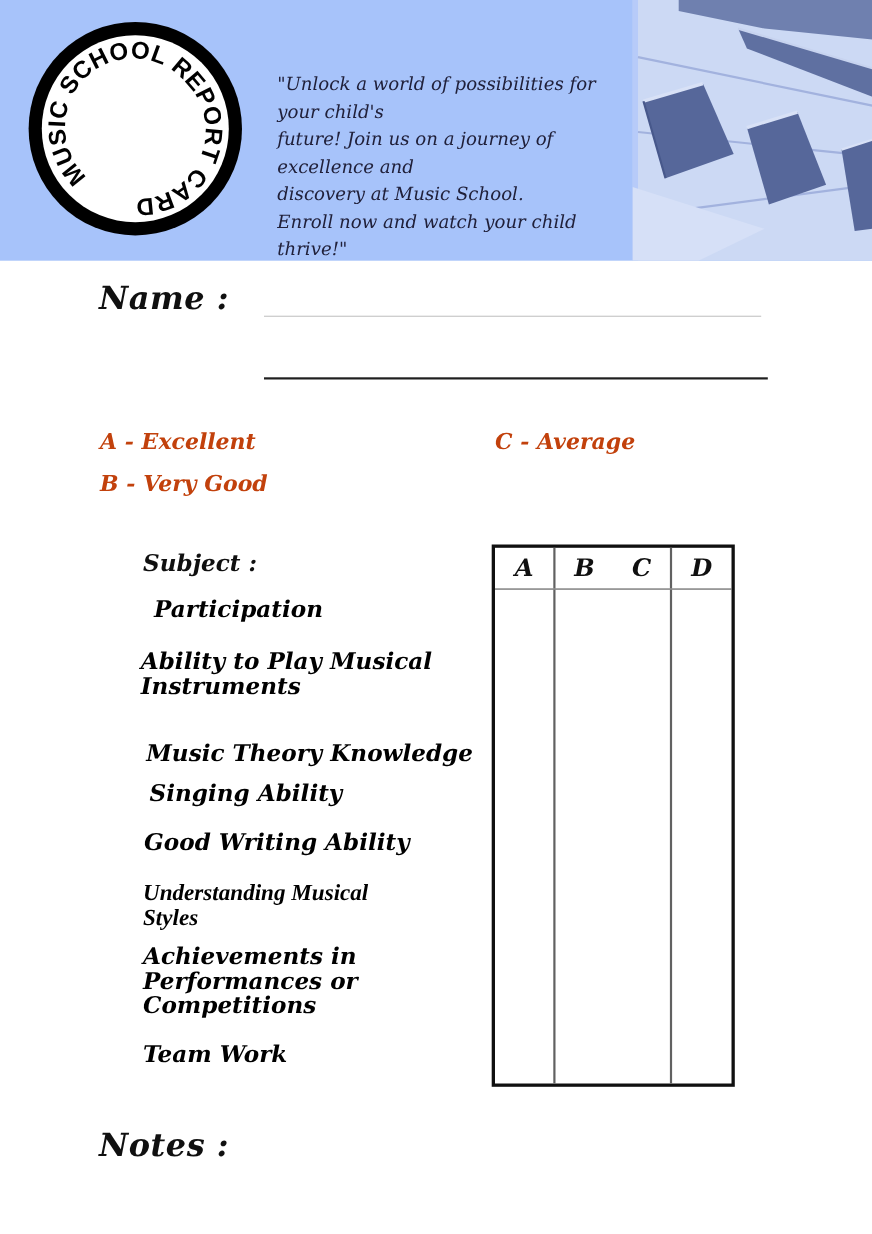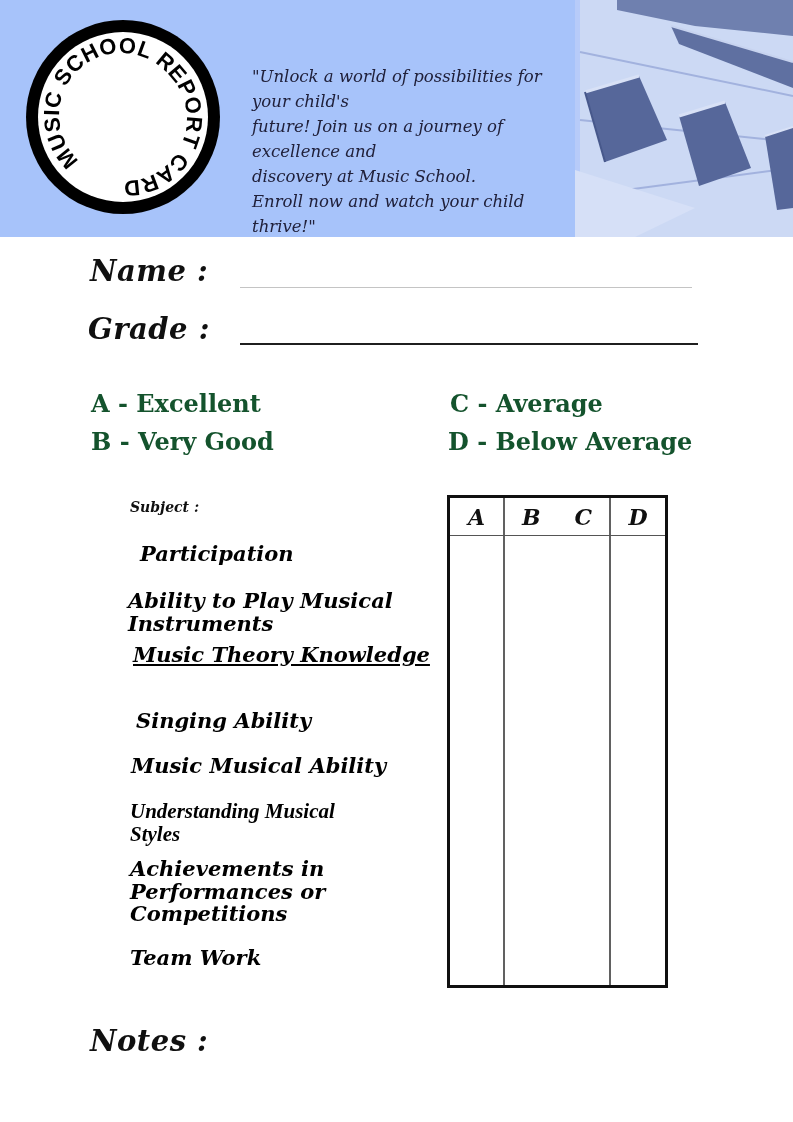--- a/index.html
+++ b/index.html
@@ -39,41 +39,41 @@
   }
   .lbl-name{left:90px;top:254px;}
   .lbl-grade{left:88px;top:312px;}
   .lbl-notes{left:90px;top:1024px;}
   .rule{position:absolute;}
   .rule-name{left:240px;top:287px;width:452px;height:1px;background:#c4c4c4;}
   .rule-grade{left:240px;top:343px;width:458px;height:2px;background:#1f1f1f;}
   
   .legend-item{
     position:absolute;
-    font-weight:bold;
-    font-size:24px;white-space:nowrap;color:#14532d;
+    font-weight:bold;font-style:italic;
+    font-size:20px;white-space:nowrap;color:#c2410c;
   }
   .lg-0{left:91px;top:389px;}
   .lg-1{left:91px;top:427px;text-align:right;}
   .lg-2{left:450px;top:389px;}
   .lg-3{left:448px;top:427px;}
   
   .subjects-header{
     position:absolute;left:130px;top:499px;
-    font-weight:bold;font-style:italic;font-size:14px;color:#101010;
+    font-weight:bold;font-style:italic;font-size:21px;color:#101010;
   }
   .subject{
     position:absolute;
     font-weight:bold;font-style:italic;
     font-size:21px;line-height:22.5px;
     color:#000000;white-space:pre-line;
   }
   .sub-0{left:140px;top:543px;}
   .sub-1{left:128px;top:590px;}
-  .sub-2{left:133px;top:644px;text-decoration:underline;}
+  .sub-2{left:133px;top:674px;}
   .sub-3{left:136px;top:710px;}
   .sub-4{left:131px;top:755px;}
   .sub-5{left:130px;top:800px;font-family:Liberation Serif, serif;}
   .sub-6{left:130px;top:858px;}
   .sub-7{left:130px;top:947px;}
   
   .grades-table{
     position:absolute;left:447px;top:495px;
     width:221px;height:493px;
     border:3px solid #101010;
@@ -142,35 +142,33 @@
         <polygon points="190,136 218,127 218,208 202,210" fill="#56679a"></polygon>
         <path d="M190,136 L218,127" stroke="#d8e1f6" stroke-width="2" fill="none"></path>
       </g>
       <polygon points="0,170 120,208 60,237 0,237" fill="#d6e0f7"></polygon>
     </svg>
   </header>
 
   <div class="h-label lbl-name">Name :</div>
   <div class="rule rule-name"></div>
 
-  <div class="h-label lbl-grade">Grade :</div>
   <div class="rule rule-grade"></div>
 
   <div class="legend-item lg-0">A - Excellent</div>
   <div class="legend-item lg-1">B - Very Good</div>
   <div class="legend-item lg-2">C - Average</div>
-  <div class="legend-item lg-3">D - Below Average</div>
 
   <div class="subjects-header">Subject :</div>
   <div class="subject sub-0">Participation</div>
   <div class="subject sub-1">Ability to Play Musical
 Instruments</div>
   <div class="subject sub-2">Music Theory Knowledge</div>
   <div class="subject sub-3">Singing Ability</div>
-  <div class="subject sub-4">Music Musical Ability</div>
+  <div class="subject sub-4">Good Writing Ability</div>
   <div class="subject sub-5">Understanding Musical
 Styles</div>
   <div class="subject sub-6">Achievements in
 Performances or
 Competitions</div>
   <div class="subject sub-7">Team Work</div>
 
   <div class="grades-table">
     <div class="t-header">
       <div class="th col-a">A</div>

